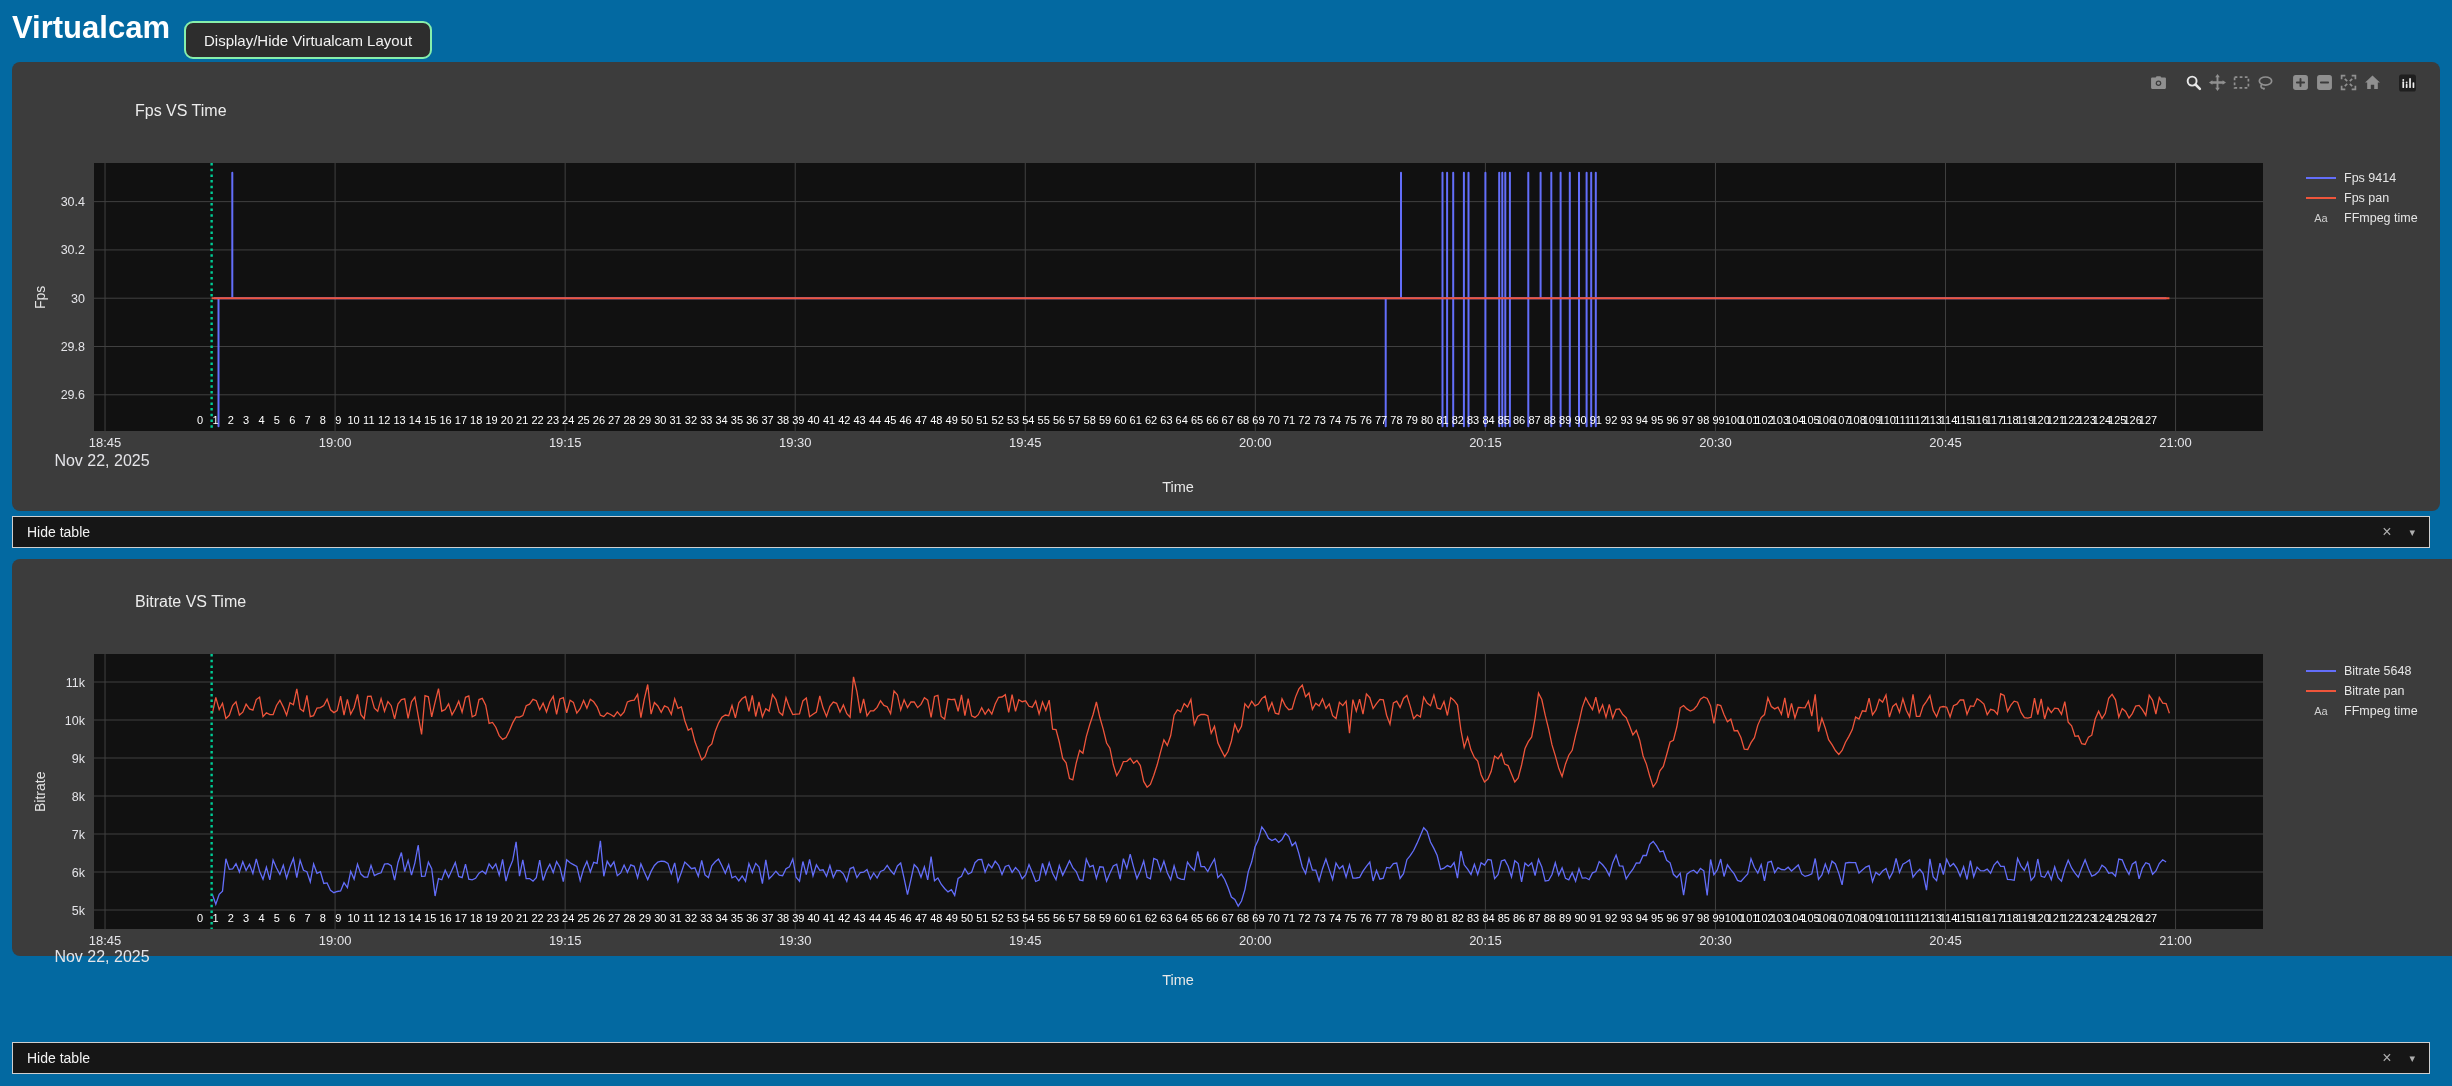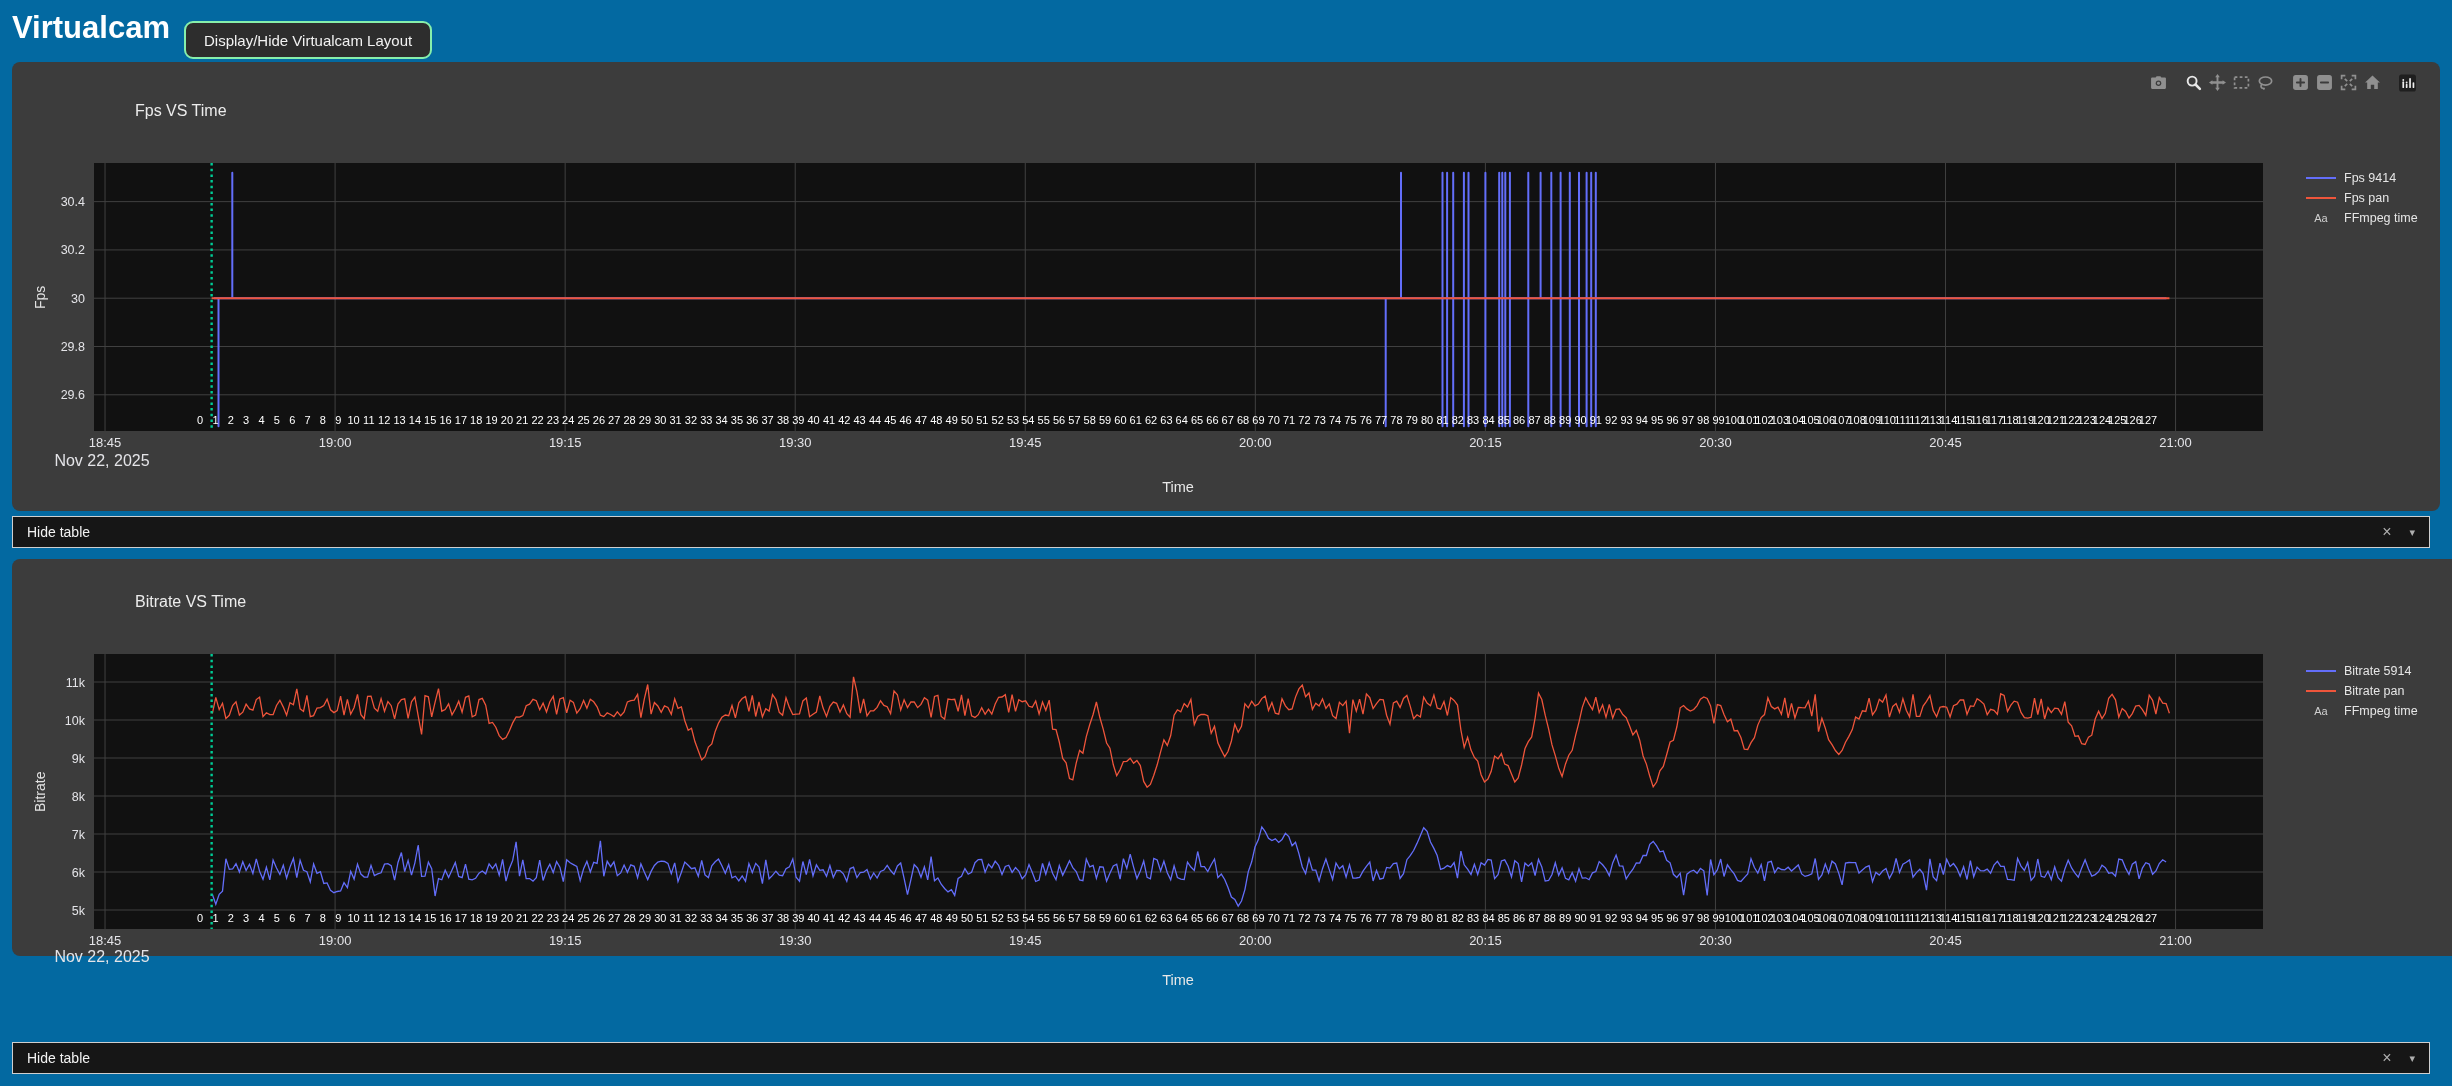--- a/index.html
+++ b/index.html
@@ -489,21 +489,21 @@
           <text x="2105.3" y="363" text-anchor="middle" fill="#ffffff" font-size="11">125</text>
           <text x="2120.6" y="363" text-anchor="middle" fill="#ffffff" font-size="11">126</text>
           <text x="2136.0" y="363" text-anchor="middle" fill="#ffffff" font-size="11">127</text>
         </svg></div>
     <div class="xdate" style="left:90px;top:389px">Nov 22, 2025</div>
     <div class="xtitle" style="top:413px">Time</div>
 
     <div class="legend" style="top:104px">
       <div class="lg-item">
         <span class="lg-line" style="border-top-color: rgb(99, 110, 250);"></span>
-        <span class="lg-label">Bitrate 5914</span>
+        <span class="lg-label">Bitrate 5648</span>
       </div>
       <div class="lg-item">
         <span class="lg-line" style="border-top-color: rgb(239, 85, 59);"></span>
         <span class="lg-label">Bitrate pan</span>
       </div>
       <div class="lg-item">
         <span class="lg-aa">Aa</span>
         <span class="lg-label">FFmpeg time</span>
       </div>
     </div>

